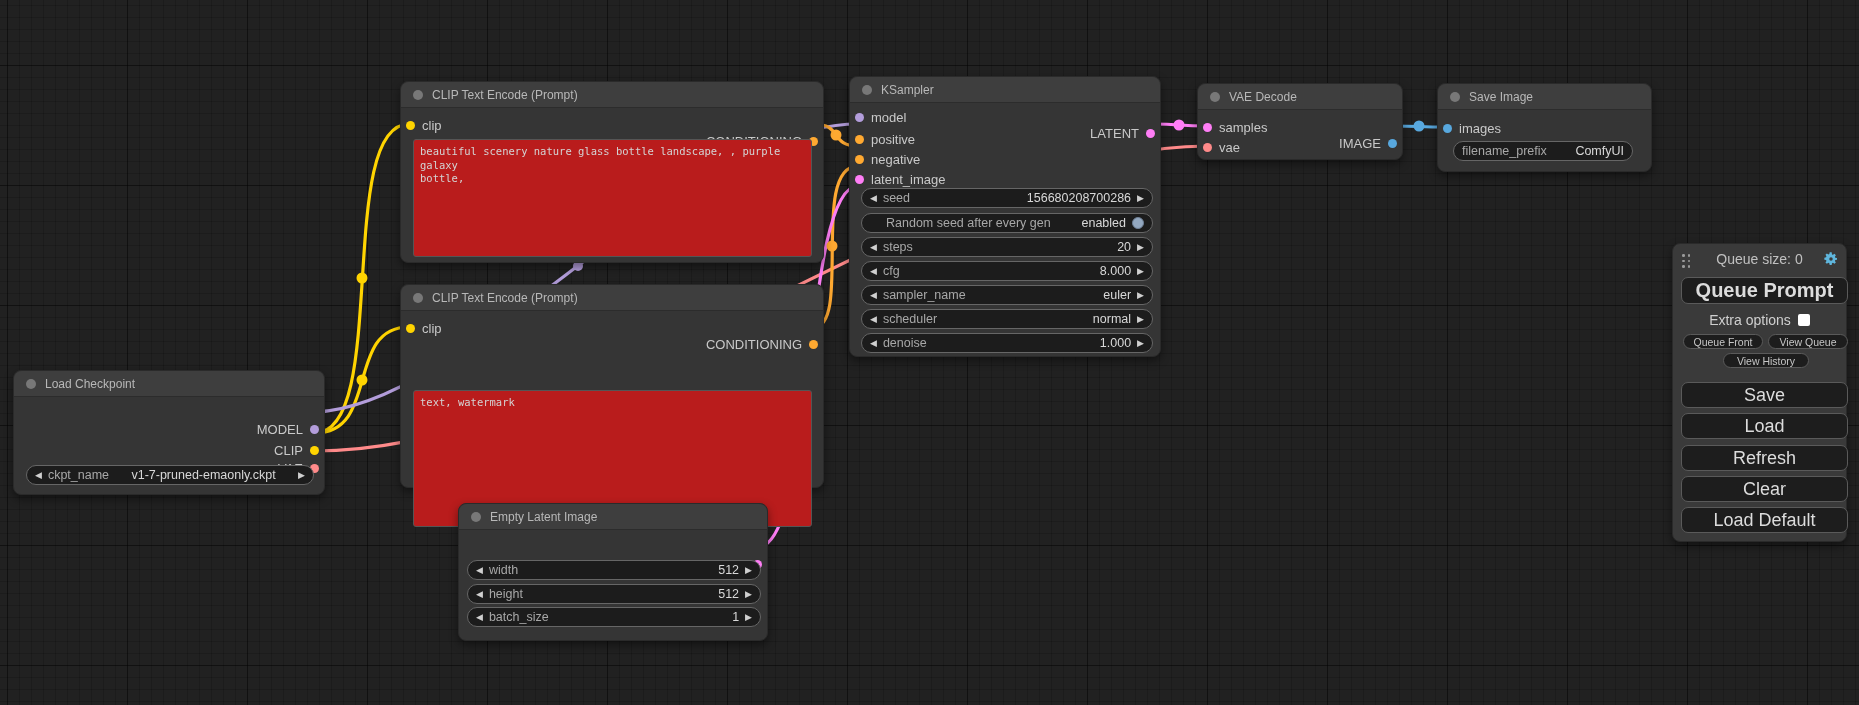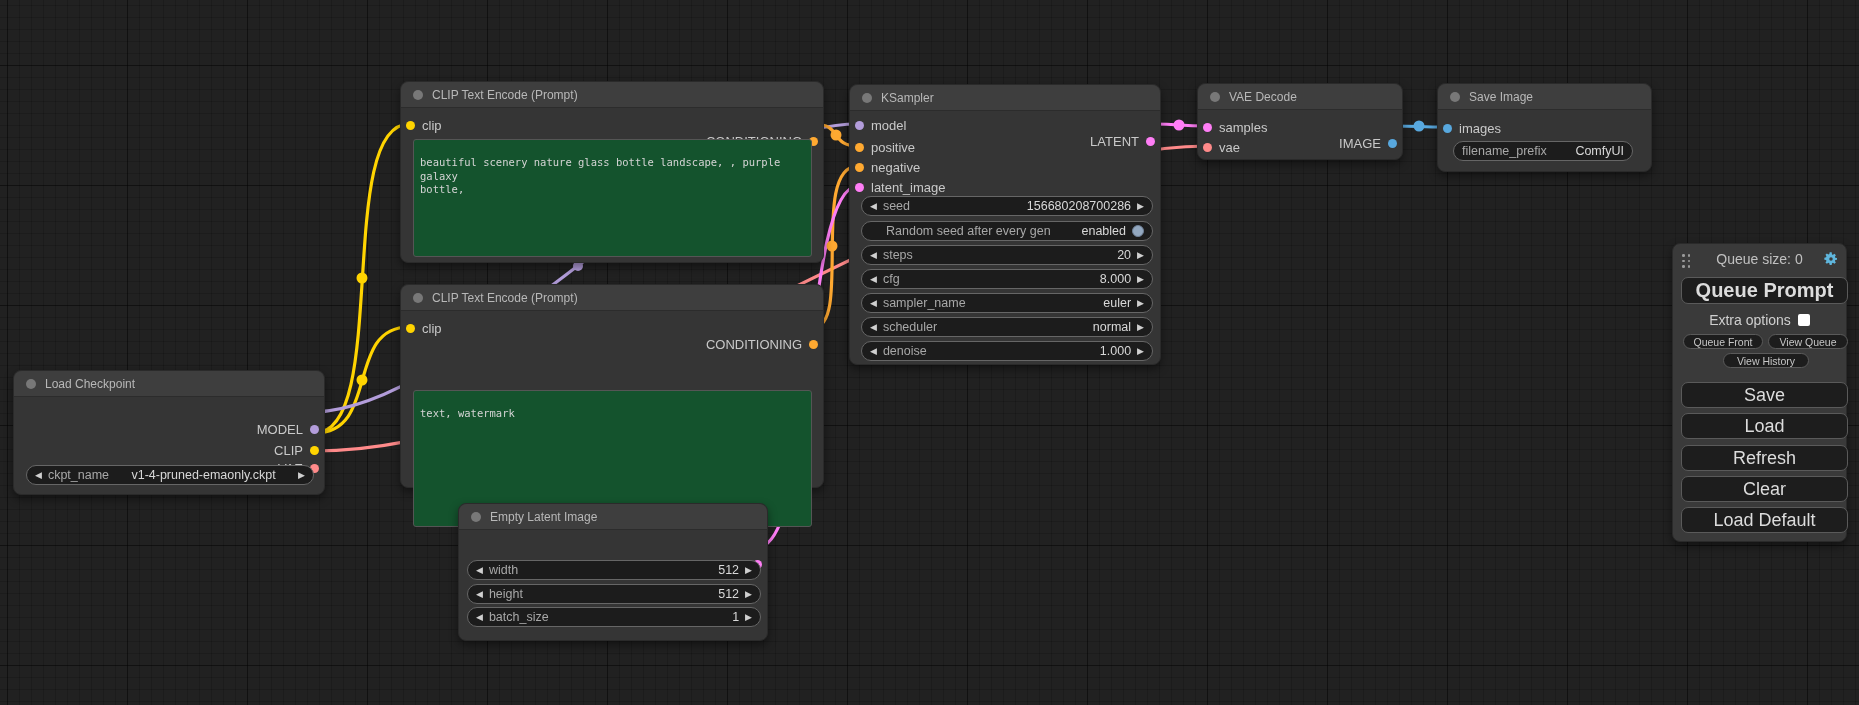--- a/index.html
+++ b/index.html
@@ -36,23 +36,23 @@
     border-radius:11px;display:flex;align-items:center;padding:0 8px;gap:6px;
     font-size:12.5px;box-sizing:border-box;white-space:nowrap;
   }
   .warrow{color:#d0d0d0;font-size:9px;line-height:1;flex:none;}
   .wlabel{color:#a8a8a8;overflow:hidden;}
   .wspace{flex:1;}
   .wvalue{color:#d8d8d8;}
   .wvalue.center{flex:1;text-align:center;}
   .toggledot{width:12px;height:12px;border-radius:50%;background:#93a8c0;border:1px solid #6f8096;flex:none;box-sizing:border-box;}
   .textarea{
-    position:absolute;background:#14532d;border:1px solid #555;border-radius:3px;
+    position:absolute;background:#b91c1c;border:1px solid #555;border-radius:3px;
     color:#d4d4d4;font-family:"DejaVu Sans Mono",monospace;font-size:10.5px;
-    line-height:1.3;padding:16px 6px;white-space:pre-wrap;box-sizing:border-box;overflow:hidden;
+    line-height:1.3;padding:5px 6px;white-space:pre-wrap;box-sizing:border-box;overflow:hidden;
   }
   
   .qpanel{
     position:absolute;left:1672px;top:203px;width:175px;height:299px;z-index:3;
     background:#3a3a3a;border:1px solid #2a2a2a;border-radius:8px;
     box-shadow:0 4px 10px rgba(0,0,0,0.45);box-sizing:border-box;margin-top:40px;
   }
   .qhead{position:relative;height:30px;display:flex;align-items:center;justify-content:center;color:#c0c0c0;font-size:14px;}
   .drag-dots{position:absolute;left:9px;top:10px;display:grid;grid-template-columns:3px 3px;grid-auto-rows:3px;gap:2.5px;}
   .drag-dots i{width:2.5px;height:2.5px;border-radius:50%;background:#9a9a9a;}
@@ -114,21 +114,21 @@
       <span class="sdot c-clip"></span>
       <span>CLIP</span>
     </div>
     <div class="slot out" style="right:5px;top:73px;">
       <span class="sdot c-vae"></span>
       <span>VAE</span>
     </div>
     <div class="widget" style="left:12px;top:94px;width:288px;">
       <span class="warrow">◀</span>
       <span class="wlabel">ckpt_name</span>
-      <span class="wvalue center">v1-4-pruned-emaonly.ckpt</span>
+      <span class="wvalue center">v1-7-pruned-emaonly.ckpt</span>
       <span class="warrow">▶</span>
     </div>
   </div>
 
   <div class="node" style="left:400px;top:81px;width:424px;height:182px;">
     <div class="ntitle">
       <span class="tdot"></span>
       <span>CLIP Text Encode (Prompt)</span>
     </div>
     <div class="slot" style="left:5px;top:35px;">
@@ -184,21 +184,21 @@
     </div>
     <div class="widget" style="left:8px;top:103px;width:294px;">
       <span class="warrow">◀</span>
       <span class="wlabel">batch_size</span>
       <span class="wspace"></span>
       <span class="wvalue">1</span>
       <span class="warrow">▶</span>
     </div>
   </div>
 
-  <div class="node" style="left:849px;top:84px;width:312px;height:281px;text-align:right;">
+  <div class="node" style="left:849px;top:76px;width:312px;height:281px;text-align:right;">
     <div class="ntitle">
       <span class="tdot"></span>
       <span>KSampler</span>
     </div>
     <div class="slot" style="left:5px;top:32px;">
       <span class="sdot c-model"></span>
       <span>model</span>
     </div>
     <div class="slot" style="left:5px;top:54px;">
       <span class="sdot c-cond"></span>

